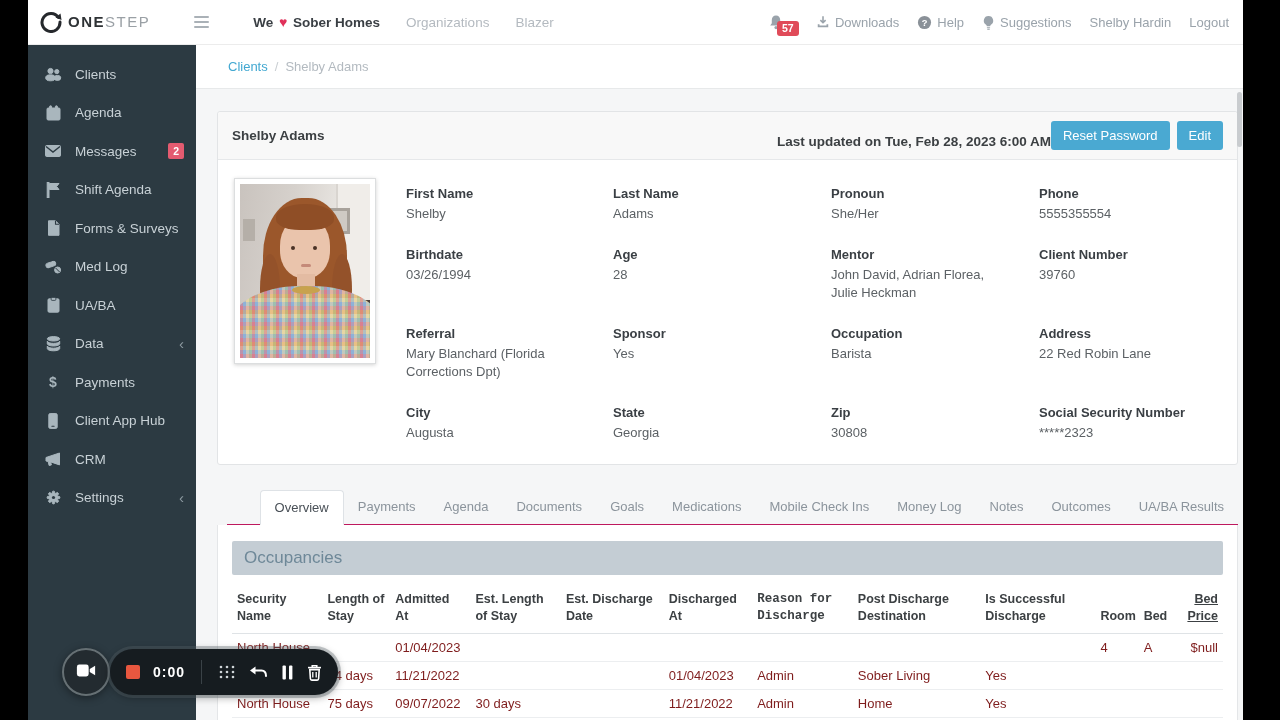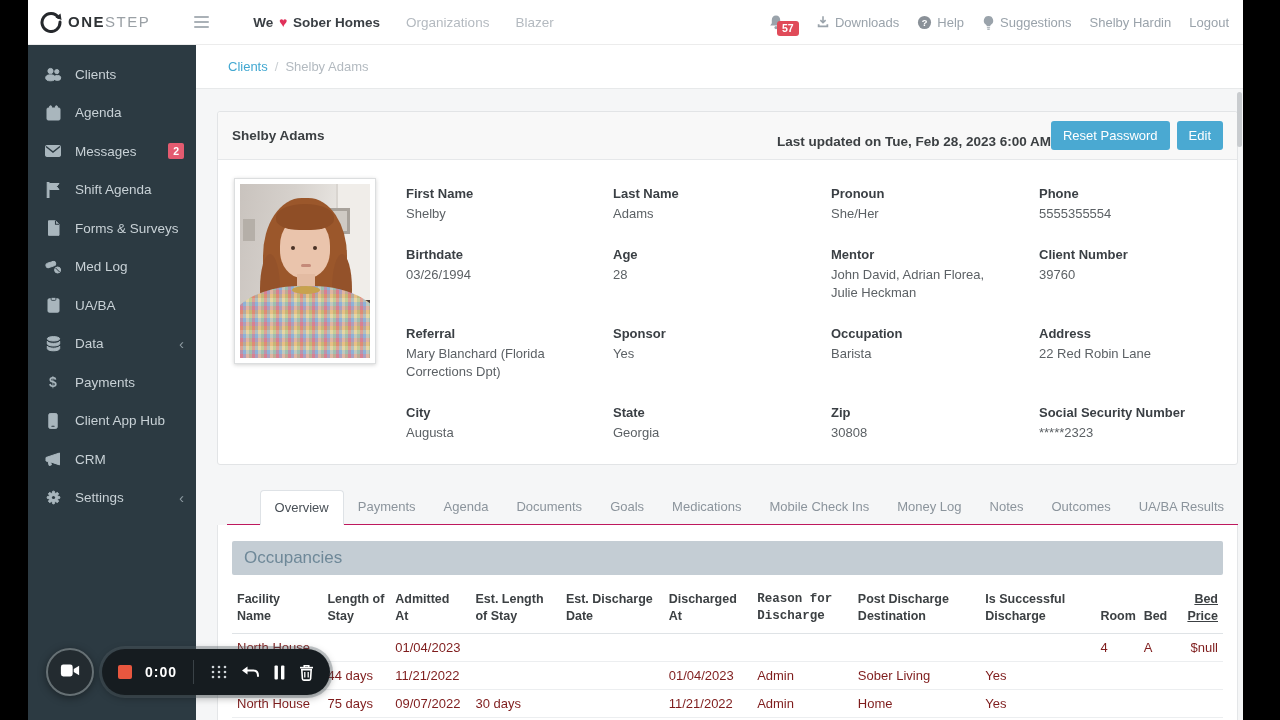--- a/index.html
+++ b/index.html
@@ -90,21 +90,21 @@
   th:nth-child(1){width:88px;} th:nth-child(2){width:66px;} th:nth-child(3){width:78px;}
   th:nth-child(4){width:88px;} th:nth-child(5){width:100px;} th:nth-child(6){width:86px;}
   th:nth-child(7){width:98px;font-family:Liberation Mono, monospace;} th:nth-child(8){width:124px;} th:nth-child(9){width:112px;}
   th:nth-child(10){width:42px;} th:nth-child(11){width:32px;} th:nth-child(12){width:50px;text-decoration:underline;}
   th:last-child, td:last-child { text-align:right; }
 
   
   .scroll-thumb { position:absolute; right:1px; top:92px; width:5px; height:55px; background:#c9cccf; border-radius:3px; z-index:40; }
 
   
-  .recorder { position:absolute; left:46px; bottom:24px; display:flex; align-items:center; gap:8px; z-index:100;justify-content:flex-end; }
+  .recorder { position:absolute; left:62px; bottom:24px; display:flex; align-items:center; z-index:100;justify-content:flex-end; }
   .cam-btn { width:48px; height:48px; border-radius:50%; background:#232b30; border:2px solid #667074; display:flex; align-items:center; justify-content:center; cursor:pointer; box-shadow:0 2px 8px rgba(0,0,0,.4); }
   .rec-pill { height:46px; background:#161c20; border-radius:23px; display:flex; align-items:center; padding:0 16px; gap:13px; box-shadow:0 0 0 3px rgba(90,100,105,.35), 0 2px 8px rgba(0,0,0,.4); }
   .stop-sq { width:14px; height:14px; background:#e8573f; border-radius:2px; cursor:pointer; }
   .rec-time { color:#fff; font-size:14px; font-weight:700; letter-spacing:1px; }
   .rec-div { width:1px; height:24px; background:#3a4247; margin:0 3px; }
   .rec-icon { display:flex; align-items:center; justify-content:center; cursor:pointer; }
 
   .nav-icon svg { display:block; }
 </style>
 </head>
@@ -424,21 +424,21 @@
         <li class="tab">Notes</li>
         <li class="tab">Outcomes</li>
         <li class="tab">UA/BA Results</li>
       </ul>
 
       <div class="panel">
         <div class="section-title">Occupancies</div>
         <table>
           <thead>
               <tr>
-                <th>Facility Name</th>
+                <th>Security Name</th>
                 <th>Length of Stay</th>
                 <th>Admitted At</th>
                 <th>Est. Length of Stay</th>
                 <th>Est. Discharge Date</th>
                 <th>Discharged At</th>
                 <th>Reason for Discharge</th>
                 <th>Post Discharge Destination</th>
                 <th>Is Successful Discharge</th>
                 <th>Room</th>
                 <th>Bed</th>

